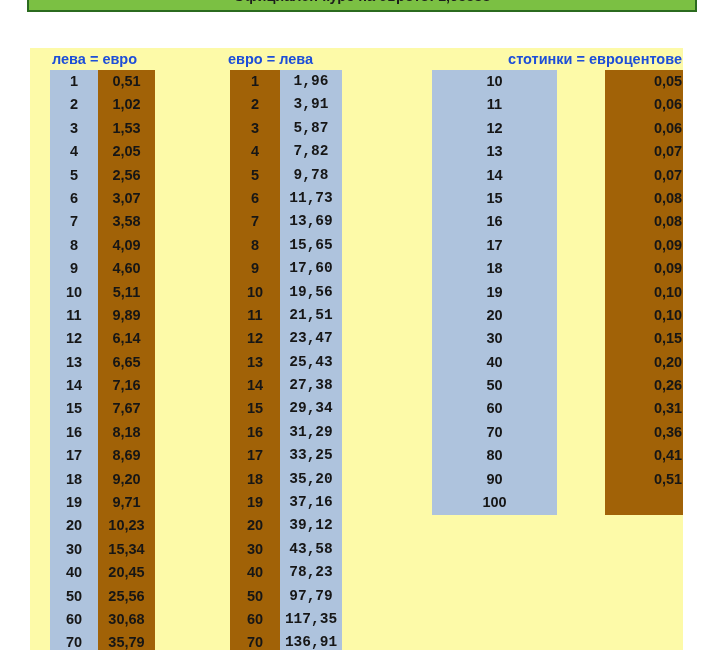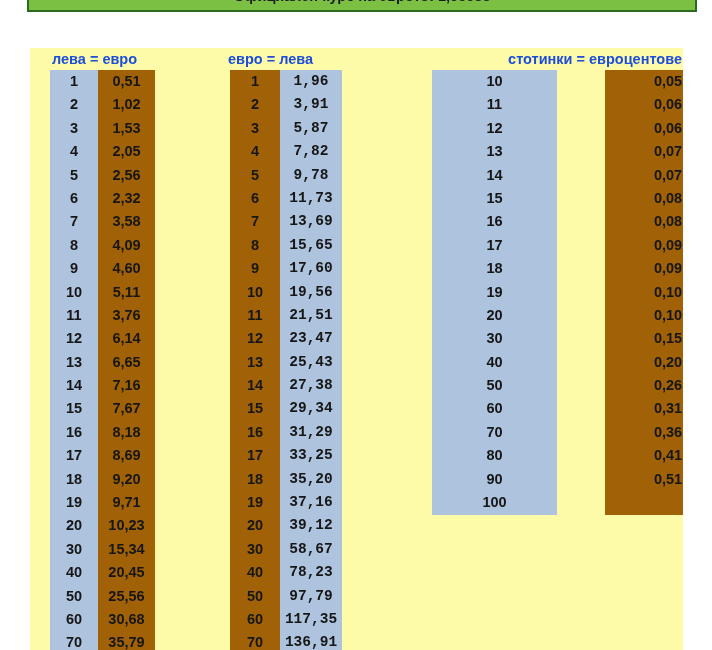--- a/index.html
+++ b/index.html
@@ -138,26 +138,26 @@
         <div class="cell">50</div>
         <div class="cell">60</div>
         <div class="cell">70</div>
       </div>
     <div class="stripe peach s-val" style="height: 580px;">
         <div class="cell">0,51</div>
         <div class="cell">1,02</div>
         <div class="cell">1,53</div>
         <div class="cell">2,05</div>
         <div class="cell">2,56</div>
-        <div class="cell">2,32</div>
+        <div class="cell">3,07</div>
         <div class="cell">3,58</div>
         <div class="cell">4,09</div>
         <div class="cell">4,60</div>
         <div class="cell">5,11</div>
-        <div class="cell">3,76</div>
+        <div class="cell">9,89</div>
         <div class="cell">6,14</div>
         <div class="cell">6,65</div>
         <div class="cell">7,16</div>
         <div class="cell">7,67</div>
         <div class="cell">8,18</div>
         <div class="cell">8,69</div>
         <div class="cell">9,20</div>
         <div class="cell">9,71</div>
         <div class="cell">10,23</div>
         <div class="cell">15,34</div>
@@ -211,21 +211,21 @@
         <div class="cell">21,51</div>
         <div class="cell">23,47</div>
         <div class="cell">25,43</div>
         <div class="cell">27,38</div>
         <div class="cell">29,34</div>
         <div class="cell">31,29</div>
         <div class="cell">33,25</div>
         <div class="cell">35,20</div>
         <div class="cell">37,16</div>
         <div class="cell">39,12</div>
-        <div class="cell">58,67</div>
+        <div class="cell">43,58</div>
         <div class="cell">78,23</div>
         <div class="cell">97,79</div>
         <div class="cell">117,35</div>
         <div class="cell">136,91</div>
       </div>
   </div>
 
   <div class="col-group" id="g3">
     <div class="col-title">стотинки = евроцентове</div>
     <div class="stripe blue  s-key" style="height: 444.6px;">

